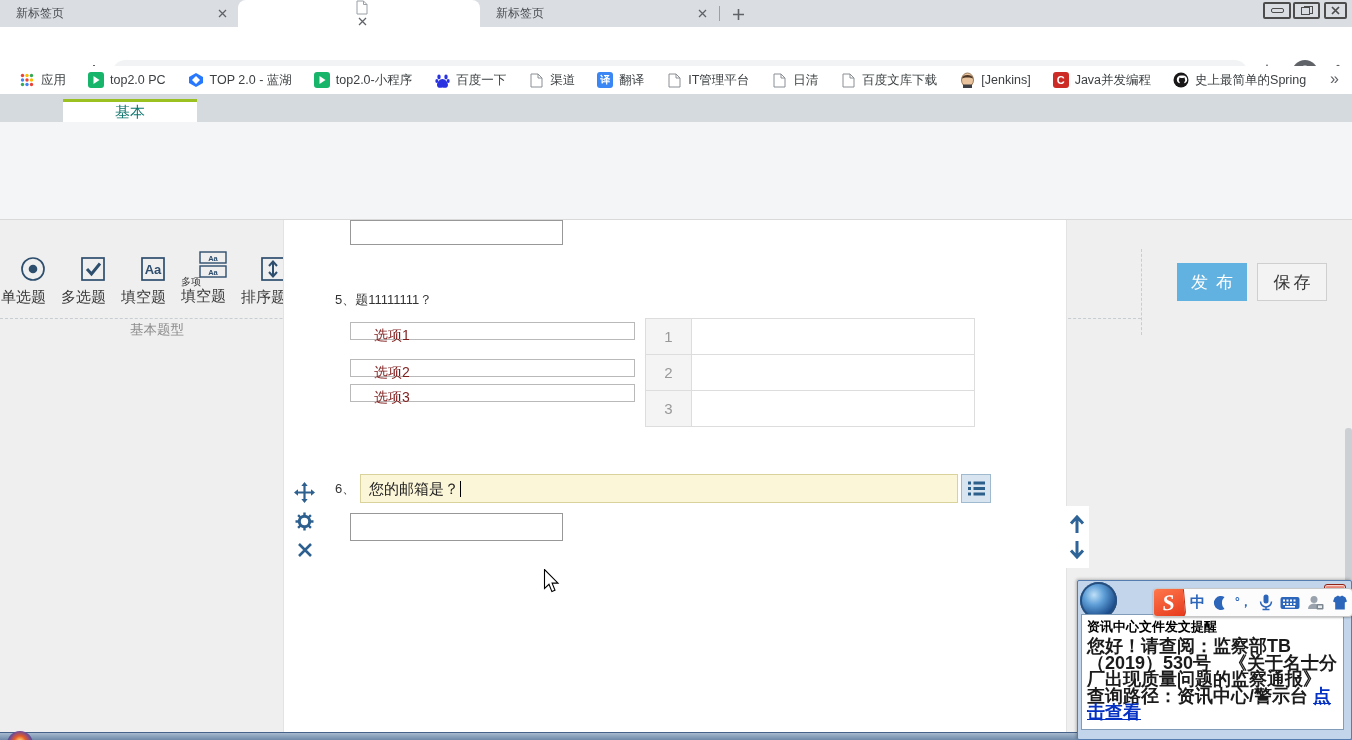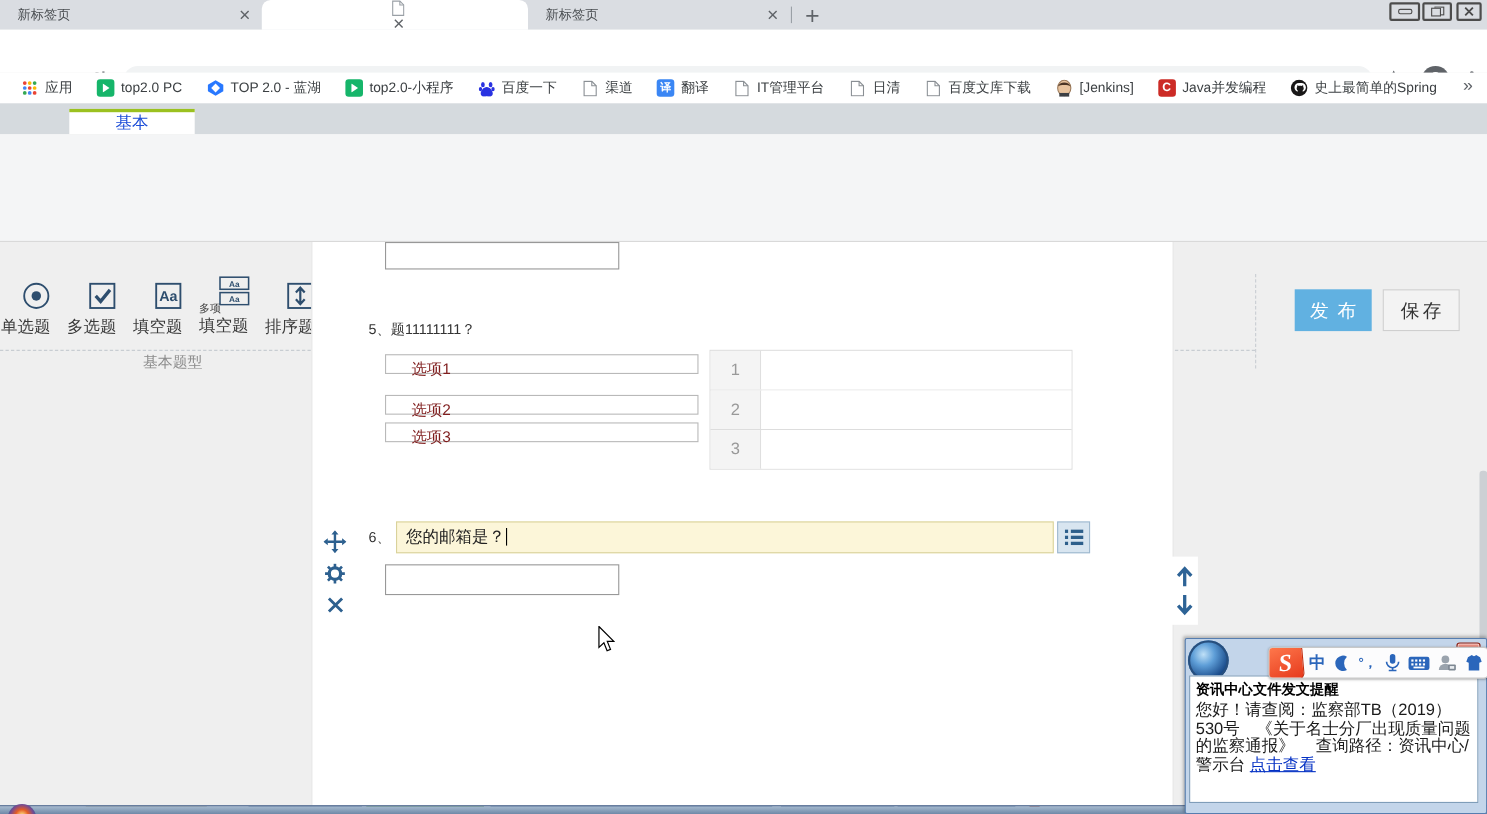--- a/index.html
+++ b/index.html
@@ -17,22 +17,22 @@
   .omnibox{position:absolute;left:112px;top:33px;width:1136px;height:27px;border-radius:14px;background:#f1f3f4;
     display:flex;align-items:center;overflow:hidden;}
   .urltext{font-size:14px;white-space:nowrap;color:#202124;margin-left:8px;}
   .urltext .path{color:#5f6368;}
   .bookmarksbar{left:0;top:66px;width:1352px;height:28px;background:#fff;display:flex;align-items:center;padding-left:8px;box-sizing:border-box;}
   .bm{display:flex;align-items:center;padding:0 11px;height:24px;border-radius:12px;cursor:pointer;}
   .bm .lbl{font-size:12.5px;color:#3c4043;margin-left:6px;white-space:nowrap;}
   .bicon{width:16px;height:16px;display:flex;align-items:center;justify-content:center;border-radius:3px;font-weight:bold;}
   
   .estrip{left:0;top:94px;width:1352px;height:28px;background:#d5dade;}
-  .etab{position:absolute;left:63px;top:99px;width:114px;height:20px;background:#fff;border-top:3px solid #9bc120;
-    text-align:center;line-height:20px;font-size:15px;color:#1d4ed8;cursor:pointer;}
+  .etab{position:absolute;left:63px;top:99px;width:134px;height:20px;background:#fff;border-top:3px solid #9bc120;
+    text-align:center;line-height:20px;font-size:15px;color:#0f766e;cursor:pointer;}
   .qtoolbar{left:0;top:122px;width:1352px;height:97px;background:#f4f5f6;border-bottom:1px solid #d9d9d9;box-sizing:content-box;}
   .vdash{position:absolute;top:127px;height:86px;border-left:1px dashed #c8cdd2;}
   .hdash{position:absolute;top:196px;left:0;width:1141px;border-top:1px dashed #c8cdd2;}
   .qi{position:absolute;top:129px;width:64px;text-align:left;cursor:pointer;}
   .qi .ib{height:36px;display:flex;align-items:center;justify-content:center;}
   .qi .ib26{height:26px;display:flex;align-items:center;justify-content:center;}
   .qi .lb{font-size:15px;color:#3a3a3a;margin-top:1px;}
   .qi .sub{font-size:10px;color:#3a3a3a;line-height:10px;}
   .qcat{position:absolute;top:199px;width:160px;text-align:center;font-size:13.5px;color:#8b8b8b;}
   .btn-pub{position:absolute;left:1177px;top:141px;width:70px;height:38px;background:#61b1e1;color:#fff;
@@ -62,21 +62,21 @@
   .taskbar{left:0;top:732px;width:1352px;height:8px;background:linear-gradient(#a6bacf,#6782a2);border-top:1px solid #46628a;z-index:40;}
   .titem{position:absolute;top:733px;height:7px;box-sizing:border-box;cursor:pointer;}
   .orb{position:absolute;left:7px;top:731px;width:26px;height:26px;border-radius:50%;z-index:41;cursor:pointer;
     background:radial-gradient(circle at 50% 42%,#f8d37a 8%,#e55c25 30%,#7a4a8f 52%,#2d5d9e 70%,#16365f 95%);}
   
   .popup{left:1077px;top:580px;width:273px;height:158px;background:#c3d5ea;border:1px solid #567daf;border-radius:2px;
     z-index:50;box-shadow:-1px -1px 3px rgba(0,0,0,.25);}
   .pwhite{position:absolute;left:3px;top:33px;width:263px;height:116px;background:#fff;border:1px solid #7f9db9;
     box-sizing:border-box;padding:2px 5px;overflow:hidden;}
   .ptitle{font-weight:bold;font-size:13px;color:#000;margin:1px 0 2px;}
-  .pbody{font-size:15px;color:#1b1b1b;line-height:16.5px;}
+  .pbody{font-size:18px;color:#1b1b1b;line-height:16.5px;font-weight:bold;}
   .plink{color:#0431c4;text-decoration:underline;cursor:pointer;}
   .porb{position:absolute;left:2px;top:1px;width:37px;height:37px;border-radius:50%;
     background:radial-gradient(circle at 38% 35%,#bfe0f7 0%,#5f9fd8 30%,#1c4d8c 68%,#0a2c5c 100%);box-shadow:inset 0 0 0 2px #274f7e;}
   .pclose{position:absolute;left:246px;top:3px;width:20px;height:14px;border:1px solid #8e2416;border-radius:3px;cursor:pointer;
     background:linear-gradient(#f0a096,#d44a32 60%,#c03a24);box-shadow:inset 0 0 0 1px rgba(255,255,255,.55);
     display:flex;align-items:center;justify-content:center;}
   .sogou{left:1153px;top:588px;width:200px;height:29px;background:#fcfcfd;border:1px solid #c8c8c8;border-radius:4px;
     box-shadow:0 1px 2px rgba(0,0,0,.25);z-index:60;display:flex;align-items:center;box-sizing:border-box;padding-left:36px;gap:7px;overflow:hidden;}
   .slogo{position:absolute;left:-2px;top:-3px;width:31px;height:31px;border-radius:6px;transform:rotate(-5deg);
     background:linear-gradient(160deg,#ff7a4d,#e6391c);border:1px solid #c22f12;display:flex;align-items:center;justify-content:center;}

